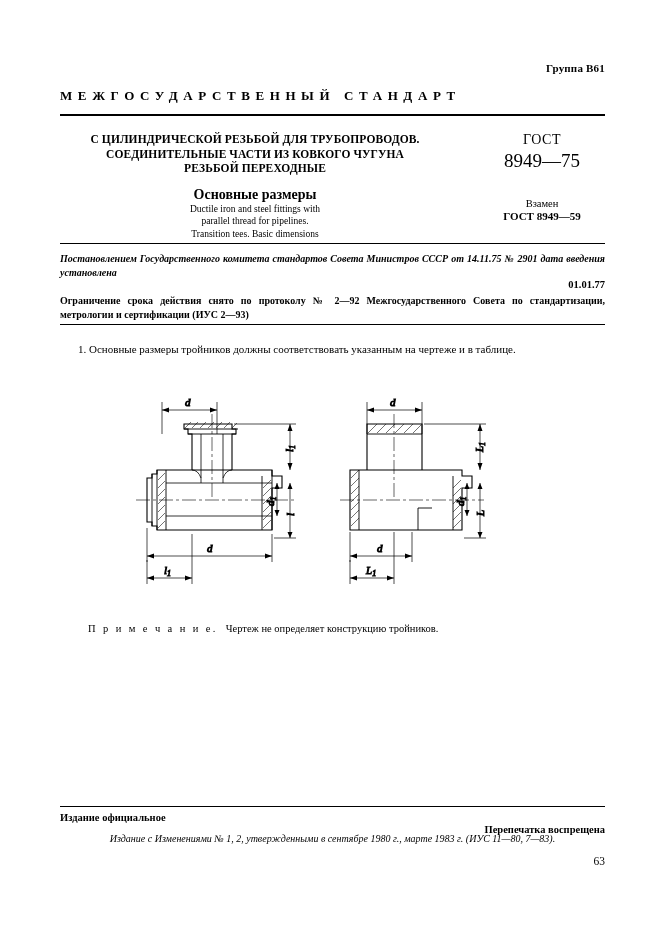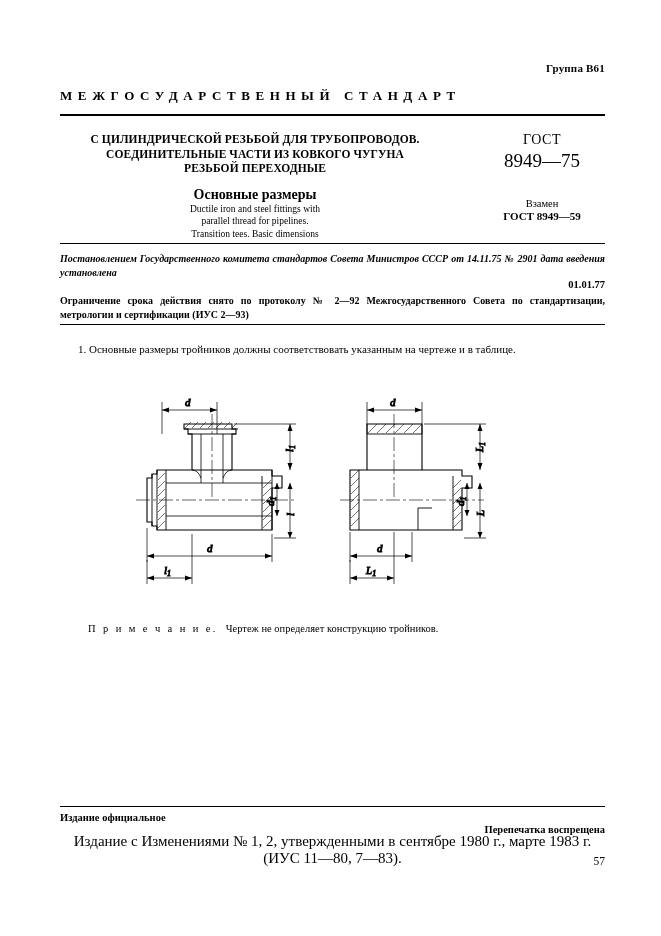--- a/index.html
+++ b/index.html
@@ -165,21 +165,22 @@
     font-size: 10.5px;
     font-weight: bold;
     margin-top: 12px;
   }
   .footer-italic {
     position: absolute;
     left: 58px;
     top: 833px;
     width: 545px;
     text-align: center;
-    font-size: 15px;
+    font-size: 10px;
+    font-style: italic;
   }
   .page-num {
     position: absolute;
     right: 58px;
     top: 855px;
     font-size: 11.5px;
   }
   svg text {
     font-family: "Liberation Serif", serif;
     font-style: italic;
@@ -441,15 +442,15 @@
 
   <div class="note">
     <span class="sp">П р и м е ч а н и е.</span>
     &nbsp;&nbsp;<span>Чертеж не определяет конструкцию тройников.</span>
   </div>
 
   <div class="footer-rule"></div>
   <div class="footer-left">Издание официальное</div>
   <div class="footer-right">Перепечатка воспрещена</div>
   <div class="footer-italic">Издание с Изменениями № 1, 2, утвержденными в сентябре 1980 г., марте 1983 г. (ИУС 11—80, 7—83).</div>
-  <div class="page-num">57</div>
+  <div class="page-num">63</div>
 
 </div>
 
 </body></html>

